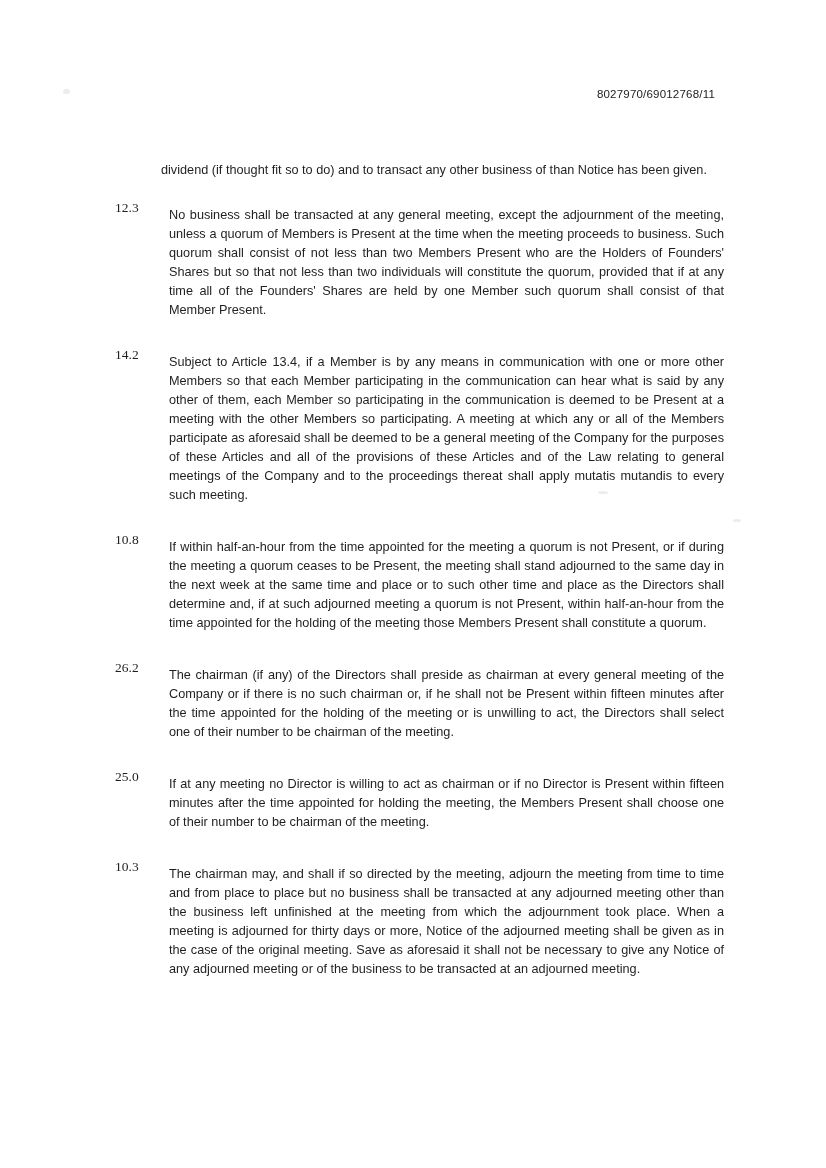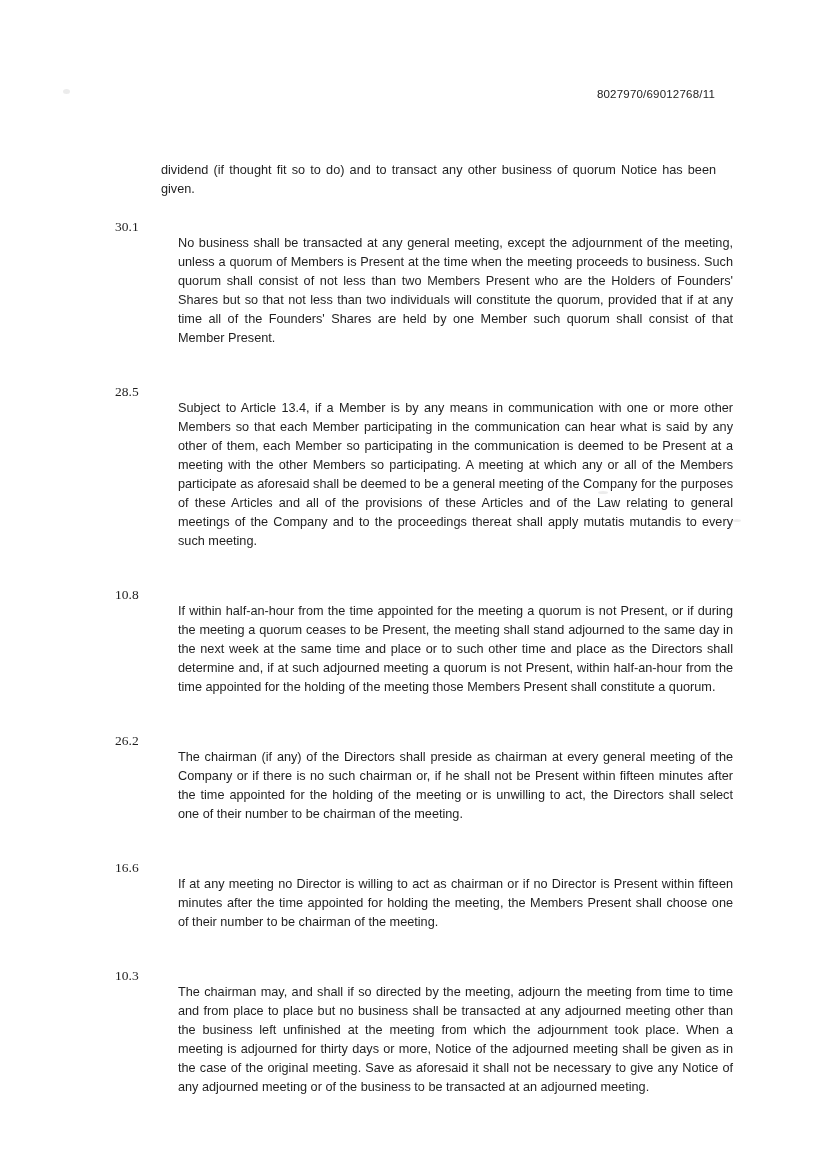--- a/index.html
+++ b/index.html
@@ -46,21 +46,21 @@
     margin: 0 0 17px 0;
   }
   .clause-num {
     flex: 0 0 46px;
     font-family: "Liberation Serif", serif;
     font-size: 13.5px;
     line-height: 19px;
     color: #1f1f1f;
   }
   .clause-text {
-    margin: 17px;
+    margin: 8px;
     flex: 0 0 555px;
     width: 555px;
     font-size: 12.7px;
     line-height: 19px;
     text-align: justify;
   }
   .doc-footer {
     position: absolute;
     top: 1082px;
     left: 0;
@@ -84,44 +84,44 @@
 <body>
 
 <div class="page">
 
   <div class="doc-header">
     <span>8027970/69012768/11</span>
   </div>
 
   <div class="doc-body">
 
-    <p class="para-cont">dividend (if thought fit so to do) and to transact any other business of quorum Notice has been given.</p>
+    <p class="para-cont">dividend (if thought fit so to do) and to transact any other business of than Notice has been given.</p>
 
     <div class="clause">
-      <span class="clause-num">30.1</span>
+      <span class="clause-num">12.3</span>
       <p class="clause-text">No business shall be transacted at any general meeting, except the adjournment of the meeting, unless a quorum of Members is Present at the time when the meeting proceeds to business.  Such quorum shall consist of not less than two Members Present who are the Holders of Founders' Shares but so that not less than two individuals will constitute the quorum, provided that if at any time all of the Founders' Shares are held by one Member such quorum shall consist of that Member Present.</p>
     </div>
 
     <div class="clause">
-      <span class="clause-num">28.5</span>
+      <span class="clause-num">14.2</span>
       <p class="clause-text">Subject to Article 13.4, if a Member is by any means in communication with one or more other Members so that each Member participating in the communication can hear what is said by any other of them, each Member so participating in the communication is deemed to be Present at a meeting with the other Members so participating.  A meeting at which any or all of the Members participate as aforesaid shall be deemed to be a general meeting of the Company for the purposes of these Articles and all of the provisions of these Articles and of the Law relating to general meetings of the Company and to the proceedings thereat shall apply mutatis mutandis to every such meeting.</p>
     </div>
 
     <div class="clause">
       <span class="clause-num">10.8</span>
       <p class="clause-text">If within half-an-hour from the time appointed for the meeting a quorum is not Present, or if during the meeting a quorum ceases to be Present, the meeting shall stand adjourned to the same day in the next week at the same time and place or to such other time and place as the Directors shall determine and, if at such adjourned meeting a quorum is not Present, within half-an-hour from the time appointed for the holding of the meeting those Members Present shall constitute a quorum.</p>
     </div>
 
     <div class="clause">
       <span class="clause-num">26.2</span>
       <p class="clause-text">The chairman (if any) of the Directors shall preside as chairman at every general meeting of the Company or if there is no such chairman or, if he shall not be Present within fifteen minutes after the time appointed for the holding of the meeting or is unwilling to act, the Directors shall select one of their number to be chairman of the meeting.</p>
     </div>
 
     <div class="clause">
-      <span class="clause-num">16.6</span>
+      <span class="clause-num">25.0</span>
       <p class="clause-text">If at any meeting no Director is willing to act as chairman or if no Director is Present within fifteen minutes after the time appointed for holding the meeting, the Members Present shall choose one of their number to be chairman of the meeting.</p>
     </div>
 
     <div class="clause">
       <span class="clause-num">10.3</span>
       <p class="clause-text">The chairman may, and shall if so directed by the meeting, adjourn the meeting from time to time and from place to place but no business shall be transacted at any adjourned meeting other than the business left unfinished at the meeting from which the adjournment took place.  When a meeting is adjourned for thirty days or more, Notice of the adjourned meeting shall be given as in the case of the original meeting.  Save as aforesaid it shall not be necessary to give any Notice of any adjourned meeting or of the business to be transacted at an adjourned meeting.</p>
     </div>
 
 
   </div>

